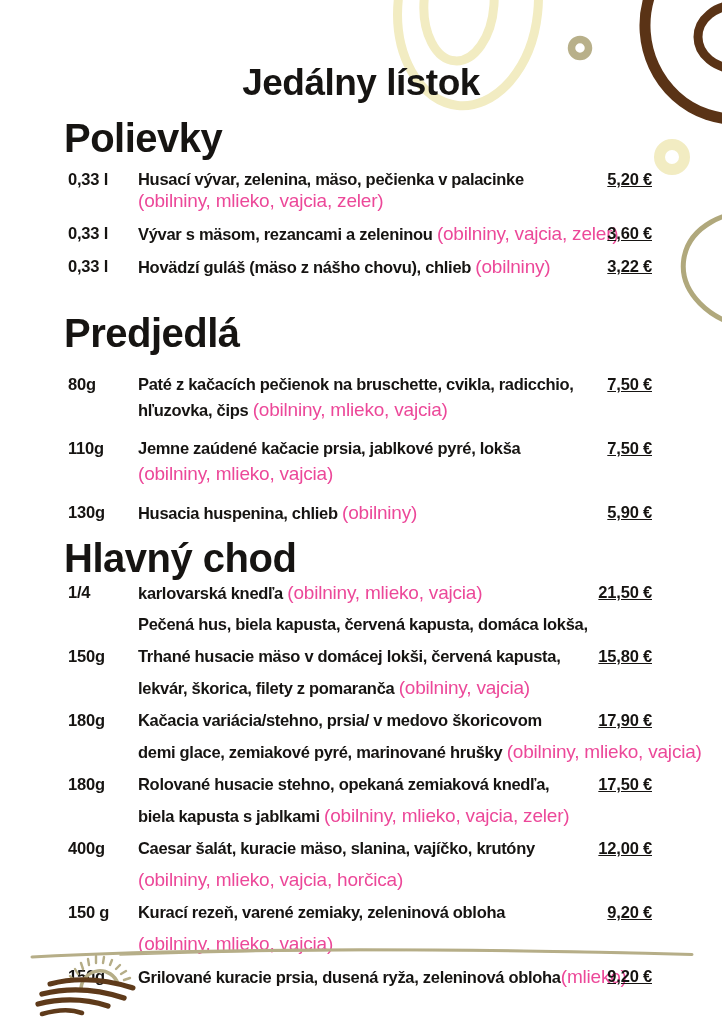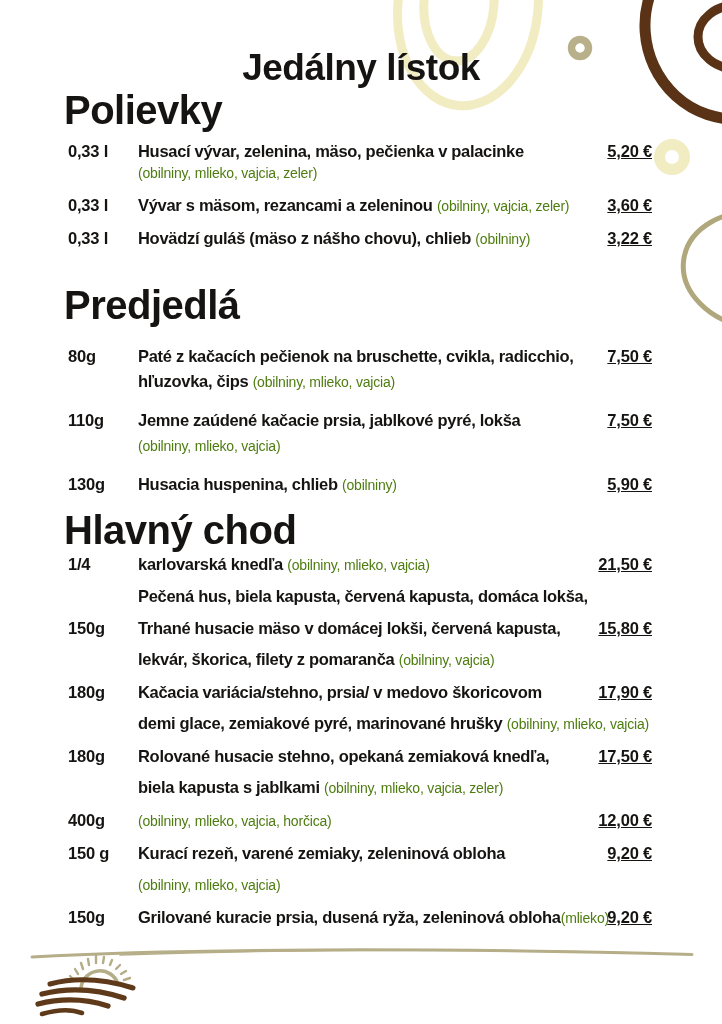--- a/index.html
+++ b/index.html
@@ -7,21 +7,21 @@
     position:relative;
     width:722px;height:1024px;
     background:#ffffff;
     overflow:hidden;
     font-family:"Liberation Sans","DejaVu Sans",sans-serif;
     color:#161412;
   }
   #decor-top,#decor-bottom{position:absolute;left:0;top:0;pointer-events:none;}
   #content{position:relative;}
   .title{
-    margin:0;padding-top:47px;
+    margin:15px;padding-top:47px;
     text-align:center;
     font-size:37px;font-weight:700;letter-spacing:-0.5px;
     line-height:42px;
   }
   .heading{
     margin:0 0 0 64px;
     font-size:40px;font-weight:700;letter-spacing:-0.5px;
     line-height:38px;
   }
   .menu-section{display:block;}
@@ -31,21 +31,21 @@
     margin-left:68px;
     width:584px;
     align-items:start;
     gap:8px;
   }
   .qty,.price{font-weight:700;font-size:16.5px;letter-spacing:-0.2px;}
   .price{text-align:right;white-space:nowrap;text-decoration:underline;}
   .desc{min-width:0;}
   .line{white-space:nowrap;}
   .main{font-weight:700;font-size:16.5px;letter-spacing:-0.3px;}
-  .allergens{font-weight:400;font-size:14px;letter-spacing:-0.2px;color:#4d7c0f;}
+  .allergens{font-weight:400;font-size:19px;letter-spacing:-0.2px;color:#ec4899;}
   
   .sec-0 .heading{margin-top:2px;margin-bottom:12px;}
   .sec-0 .item{line-height:21px;margin-bottom:11px;}
   .sec-0 .item:last-child{margin-bottom:0;}
   .sec-1 .heading{margin-top:36px;margin-bottom:20px;}
   .sec-1 .item{line-height:25px;margin-bottom:13px;}
   .sec-2 .heading{margin-top:6px;}
   .sec-2 .item{line-height:31px;margin-bottom:1px;}
   #divider{position:absolute;left:0;top:944;pointer-events:none;}
   #logo{position:absolute;left:30px;top:948px;pointer-events:none;}
@@ -153,20 +153,21 @@
             <div class="qty">180g</div>
             <div class="desc">
               <div class="line"><span class="main">Rolované husacie stehno, opekaná zemiaková knedľa,</span></div>
               <div class="line"><span class="main">biela kapusta s jablkami </span><span class="allergens">(obilniny, mlieko, vajcia, zeler)</span></div>
             </div>
             <div class="price">17,50 €</div>
           </div>
           <div class="item">
             <div class="qty">400g</div>
             <div class="desc">
+              <div class="line"><span class="main">Caesar šalát, kuracie mäso, slanina, vajíčko, krutóny</span></div>
               <div class="line"><span class="allergens">(obilniny, mlieko, vajcia, horčica)</span></div>
             </div>
             <div class="price">12,00 €</div>
           </div>
           <div class="item">
             <div class="qty">150 g</div>
             <div class="desc">
               <div class="line"><span class="main">Kurací rezeň, varené zemiaky, zeleninová obloha</span></div>
               <div class="line"><span class="allergens">(obilniny, mlieko, vajcia)</span></div>
             </div>

